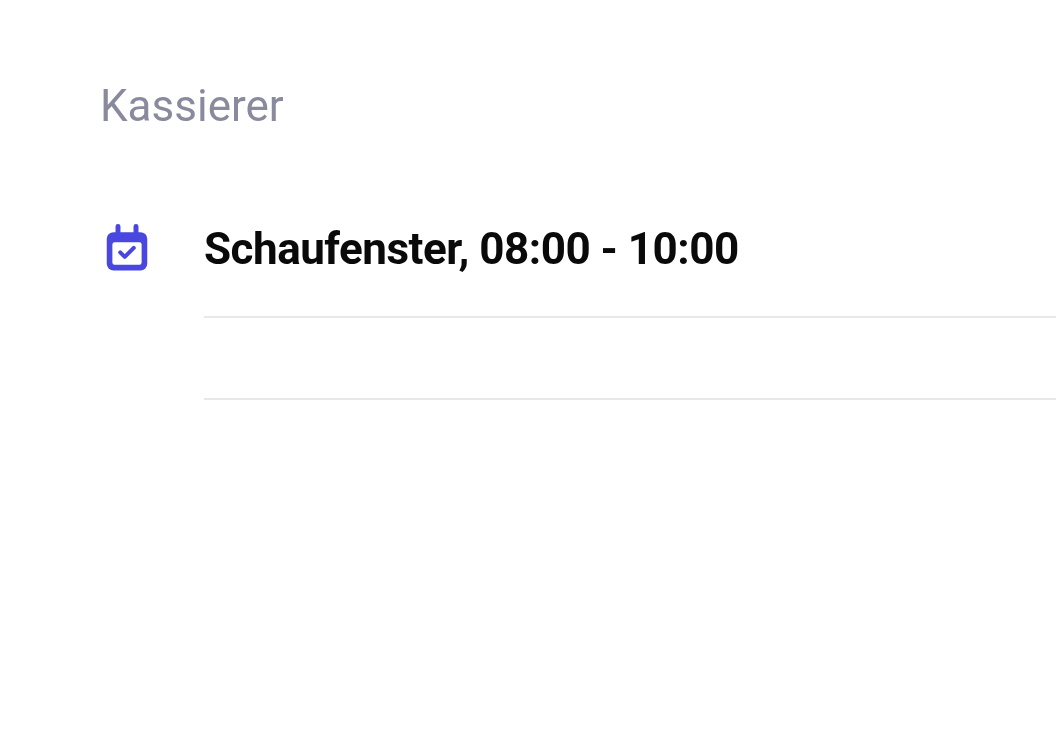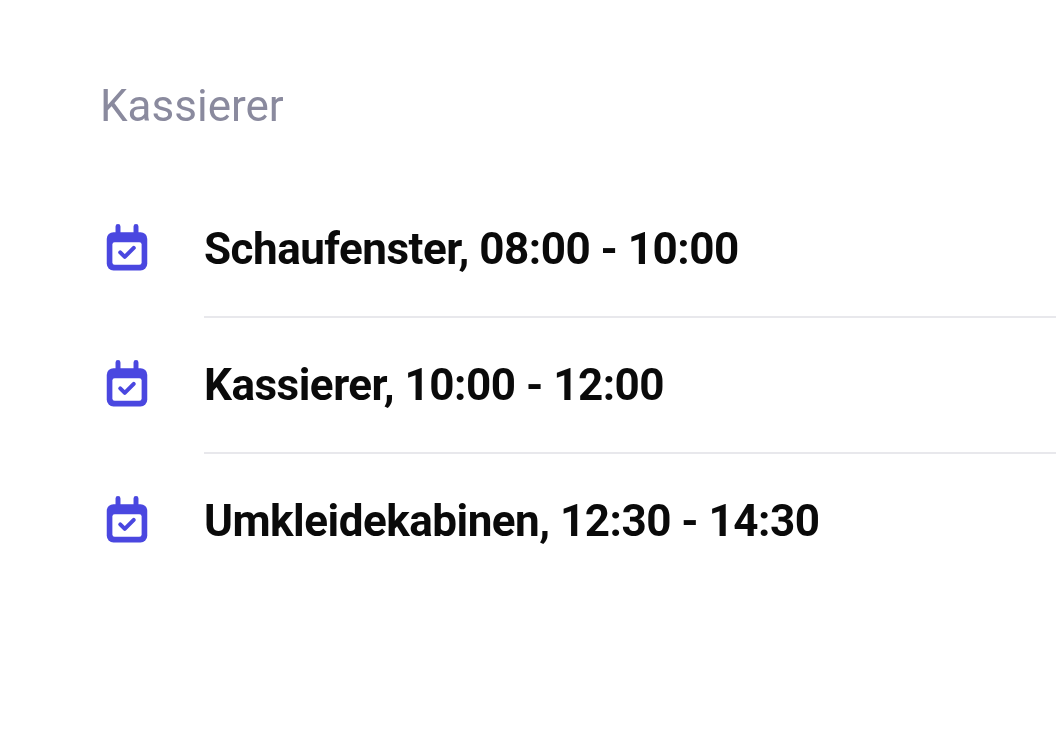--- a/index.html
+++ b/index.html
@@ -68,39 +68,17 @@
         <rect x="3" y="4.5" width="18" height="17" rx="3" fill="#4a47e0"></rect>
         <rect x="5.5" y="9" width="13" height="10" rx="1" fill="#ffffff"></rect>
         <path d="M9 13.5l2 2 4-4" stroke="#4a47e0" stroke-width="1.8" stroke-linecap="round" stroke-linejoin="round"></path>
       </svg>
     </span>
     <span class="task-label">Schaufenster, 08:00 - 10:00</span>
   </div>
 
   <div class="divider"></div>
 
-  <div class="task-item">
-    <span class="task-icon">
-      <svg viewBox="0 0 24 24" fill="none">
-        <path d="M8 2v3M16 2v3" stroke="#4a47e0" stroke-width="2.2" stroke-linecap="round"></path>
-        <rect x="3" y="4.5" width="18" height="17" rx="3" fill="#4a47e0"></rect>
-        <rect x="5.5" y="9" width="13" height="10" rx="1" fill="#ffffff"></rect>
-        <path d="M9 13.5l2 2 4-4" stroke="#4a47e0" stroke-width="1.8" stroke-linecap="round" stroke-linejoin="round"></path>
-      </svg>
-    </span>
-    <span class="task-label">Kassierer, 10:00 - 12:00</span>
-  </div>
 
   <div class="divider"></div>
 
-  <div class="task-item">
-    <span class="task-icon">
-      <svg viewBox="0 0 24 24" fill="none">
-        <path d="M8 2v3M16 2v3" stroke="#4a47e0" stroke-width="2.2" stroke-linecap="round"></path>
-        <rect x="3" y="4.5" width="18" height="17" rx="3" fill="#4a47e0"></rect>
-        <rect x="5.5" y="9" width="13" height="10" rx="1" fill="#ffffff"></rect>
-        <path d="M9 13.5l2 2 4-4" stroke="#4a47e0" stroke-width="1.8" stroke-linecap="round" stroke-linejoin="round"></path>
-      </svg>
-    </span>
-    <span class="task-label">Umkleidekabinen, 12:30 - 14:30</span>
-  </div>
 
 </div>
 
 </body></html>

